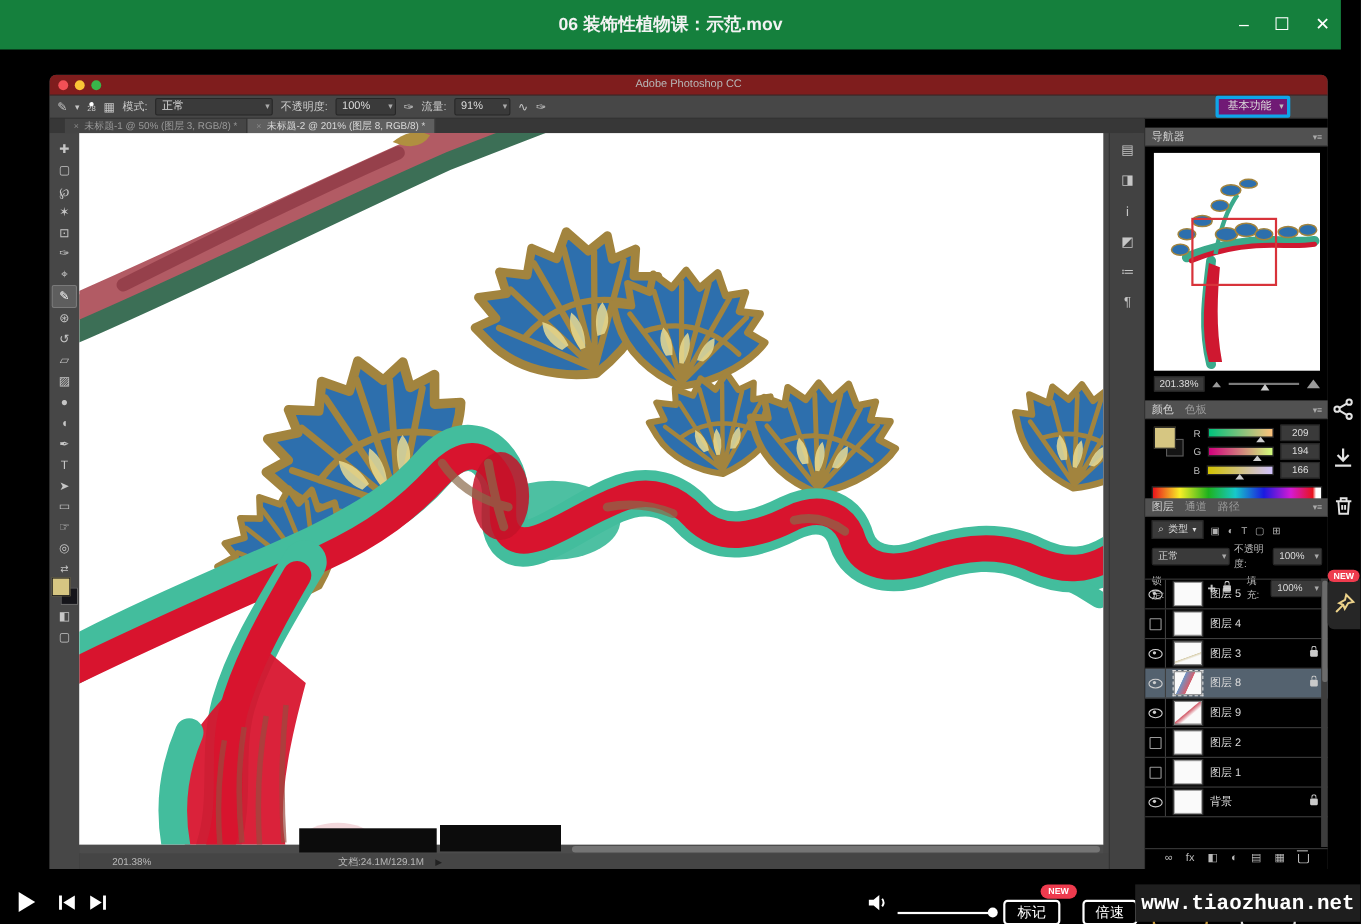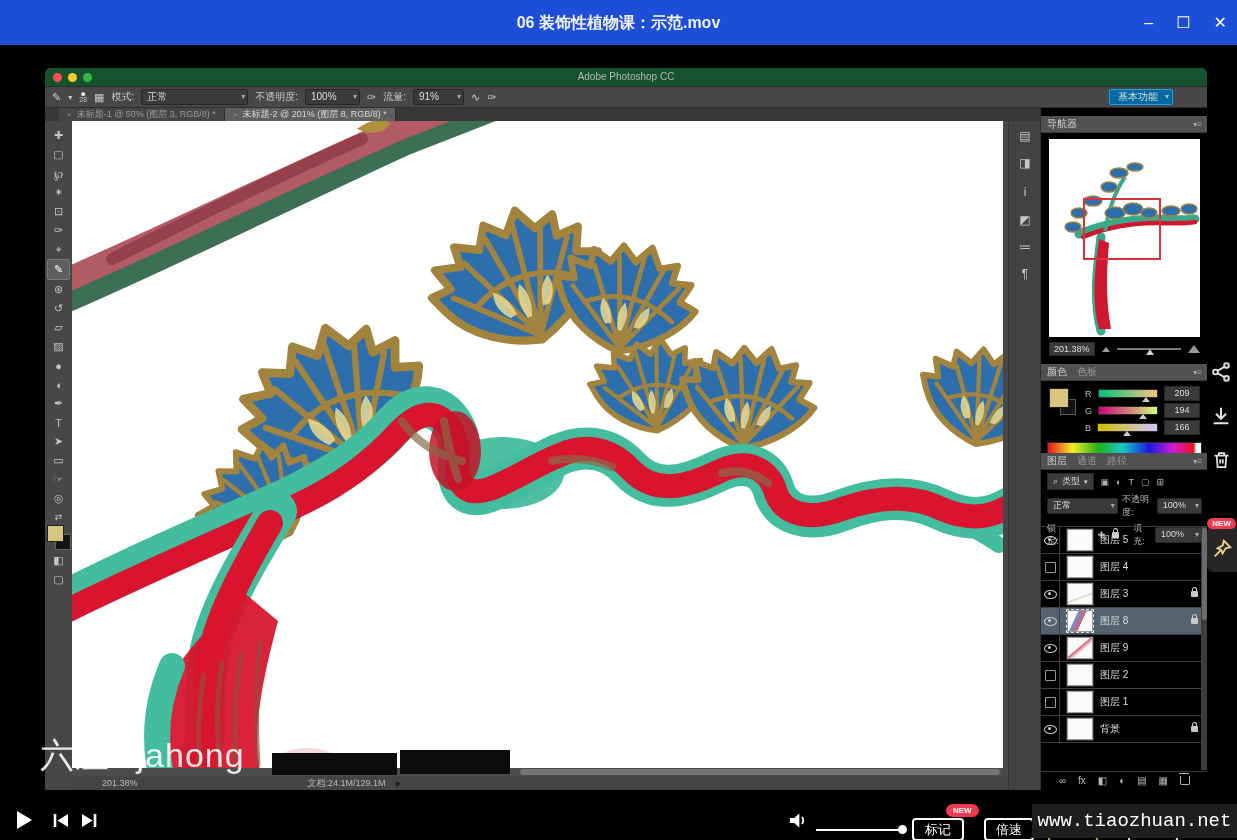--- a/index.html
+++ b/index.html
@@ -1,43 +1,43 @@
 <!DOCTYPE html>
 <html><head>
 <meta charset="utf-8">
 <style>
   html,body{margin:0;padding:0;background:#000;}
   .stage{position:relative;width:1237px;height:840px;background:#000;overflow:hidden;
          font-family:"Liberation Sans",sans-serif;-webkit-font-smoothing:antialiased;}
 
   
-  .titlebar{position:absolute;top:0;left:0;right:0;height:45px;background:#1d4ed8;}
+  .titlebar{position:absolute;top:0;left:0;right:18px;height:45px;background:#15803d;}
   .vtitle{text-align:center;line-height:45px;font-size:16px;font-weight:bold;color:#f2f2f2;}
   .winctrls{position:absolute;right:4px;top:0;height:45px;display:flex;align-items:center;gap:23px;padding-right:6px;}
   .winctrls span{color:#fff;font-size:16px;line-height:16px;}
 
   
   .ps{position:absolute;left:45px;top:68px;width:1162px;height:722px;background:#474747;
       border-radius:6px 6px 0 0;overflow:hidden;}
-  .ps-titlebar{position:absolute;top:0;left:0;right:0;height:18px;background:#14532d;border-bottom:1px solid #2a2a2a;}
+  .ps-titlebar{position:absolute;top:0;left:0;right:0;height:18px;background:#7f1d1d;border-bottom:1px solid #2a2a2a;}
   .lights{position:absolute;left:8px;top:5px;display:flex;gap:6px;}
   .light{width:9px;height:9px;border-radius:50%;}
   .l-red{background:#f25056;}.l-yel{background:#fac536;}.l-grn{background:#39b54a;}
   .ps-title{text-align:center;font-size:10px;color:#b8b8b8;line-height:18px;}
 
   .opts{position:absolute;left:0;right:0;top:19px;height:20px;background:#474747;border-bottom:1px solid #2f2f2f;
         display:flex;align-items:center;gap:7px;padding-left:7px;font-size:10px;color:#c9c9c9;}
   .sel-box{background:#3a3a3a;border:1px solid #272727;border-radius:2px;height:14px;line-height:13px;
            padding:0 14px 0 5px;position:relative;color:#ddd;white-space:nowrap;}
   .sel-box::after{content:"▾";position:absolute;right:2px;top:0;font-size:8px;color:#aaa;}
   .icon-btn{color:#c6c6c6;font-size:11px;}
   .bpv{display:flex;flex-direction:column;align-items:center;line-height:6px;}
   .bpv .dot{font-size:9px;color:#fff;}
   .bpv .num{font-size:7px;color:#c9c9c9;}
-  .ws-btn{margin-left:auto;margin-right:34px;background:#0369a1;border:1px solid #0ea5e9;border-radius:2px;
+  .ws-btn{margin-left:auto;margin-right:34px;background:#701a75;border:3px solid #0ea5e9;border-radius:2px;
           height:14px;line-height:13px;padding:0 14px 0 8px;color:#ddd;position:relative;white-space:nowrap;}
   .ws-btn::after{content:"▾";position:absolute;right:3px;top:0;font-size:8px;color:#bbb;}
 
   .tabbar{position:absolute;top:40px;left:0;right:0;height:13px;background:#373737;display:flex;
           font-size:9px;color:#999;padding-left:14px;}
   .tab{background:#454545;display:flex;align-items:center;padding:0 8px;gap:5px;border-right:1px solid #2d2d2d;height:13px;white-space:nowrap;}
   .tab .x{color:#8a8a8a;font-size:8px;}
   .tab.active{background:#5f5f5f;color:#d9d9d9;}
 
   .tools{position:absolute;left:0;top:53px;width:27px;bottom:0;background:#474747;border-right:1px solid #383838;
@@ -148,21 +148,21 @@
           color:#fff;font-size:13px;display:flex;align-items:center;justify-content:center;background:#000;}
   .mk-new{position:absolute;left:946px;top:4px;background:#ee3b4e;color:#fff;font-size:8px;font-weight:bold;
           padding:2px 7px;border-radius:8px;z-index:6;}
   .sp-btn{position:absolute;left:984px;top:18px;width:46px;height:19px;border:2px solid #fff;border-radius:4px;
           color:#fff;font-size:13px;display:flex;align-items:center;justify-content:center;background:#000;}
   .cover-btn1{position:absolute;left:1048px;top:22px;width:46px;height:16px;border:2px solid #c99a3c;border-radius:3px;z-index:1;}
   .cover-btn2{position:absolute;left:1128px;top:22px;width:46px;height:16px;border:2px solid #ddd;border-radius:3px;z-index:1;}
   .cover-gl{position:absolute;left:1196px;top:22px;color:#ddd;font-size:13px;z-index:1;}
   .cover-dash{position:absolute;left:1222px;top:26px;color:#ddd;font-size:13px;z-index:1;}
   .wm2{position:absolute;left:1032px;top:4px;width:205px;height:34px;background:#1e1e1e;z-index:5;
-       display:flex;align-items:center;justify-content:center;color:#fff;font-weight:normal;font-size:19px;
+       display:flex;align-items:center;justify-content:center;color:#fff;font-weight:bold;font-size:19px;
        font-family:"Liberation Mono",monospace;letter-spacing:0px;white-space:nowrap;}
 </style>
 </head>
 <body>
 
 <div class="stage">
 
   <div class="titlebar">
     <div class="vtitle">06 装饰性植物课：示范.mov</div>
     <div class="winctrls">
@@ -482,21 +482,20 @@
             <span>◧</span>
             <span>◐</span>
             <span>▤</span>
             <span>▦</span>
             <span class="mini-trash"></span>
           </div>
       </div>
     </div>
   </div>
 
-  <div class="cwm">六厘sijahong</div>
   <div class="cwm-block1"></div>
   <div class="cwm-block2"></div>
 
   <div class="side">
     <div class="act">
       <svg width="22" height="22" viewBox="0 0 24 24" fill="none" stroke="#e2e2e2" stroke-width="2">
         <circle cx="18" cy="5" r="2.6"></circle>
           <circle cx="6" cy="12" r="2.6"></circle>
           <circle cx="18" cy="19" r="2.6"></circle>
         <path d="M8.4 10.7 L15.6 6.4 M8.4 13.3 L15.6 17.6"></path>

